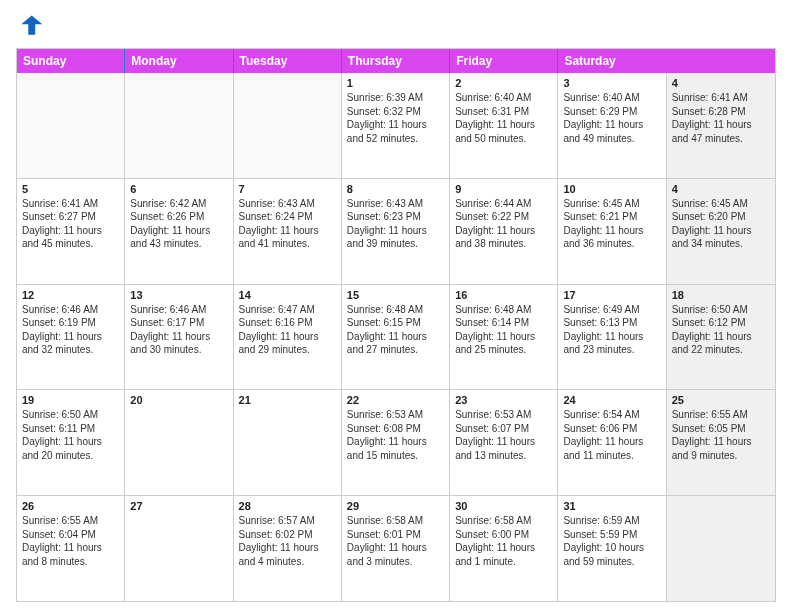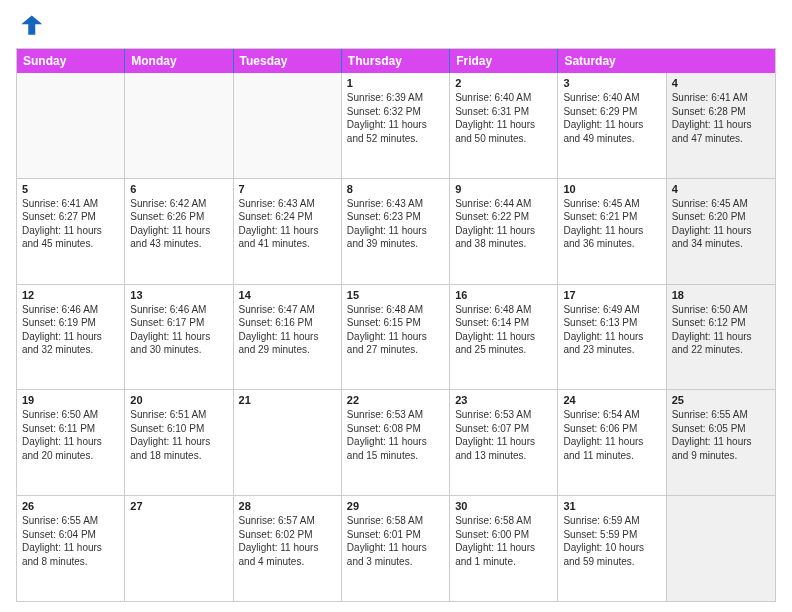--- a/index.html
+++ b/index.html
@@ -218,21 +218,20 @@
             <div class="cell-text">Sunrise: 6:50 AM<br>Sunset: 6:12 PM<br>Daylight: 11 hours and 22 minutes.</div>
           </div>
         </div>
         <div class="calendar-row">
           <div class="cal-cell">
             <div class="day-num">19</div>
             <div class="cell-text">Sunrise: 6:50 AM<br>Sunset: 6:11 PM<br>Daylight: 11 hours and 20 minutes.</div>
           </div>
           <div class="cal-cell">
             <div class="day-num">20</div>
-            <div class="cell-text">Sunrise: 6:51 AM<br>Sunset: 6:10 PM<br>Daylight: 11 hours and 18 minutes.</div>
           </div>
           <div class="cal-cell">
             <div class="day-num">21</div>
           </div>
           <div class="cal-cell">
             <div class="day-num">22</div>
             <div class="cell-text">Sunrise: 6:53 AM<br>Sunset: 6:08 PM<br>Daylight: 11 hours and 15 minutes.</div>
           </div>
           <div class="cal-cell">
             <div class="day-num">23</div>

